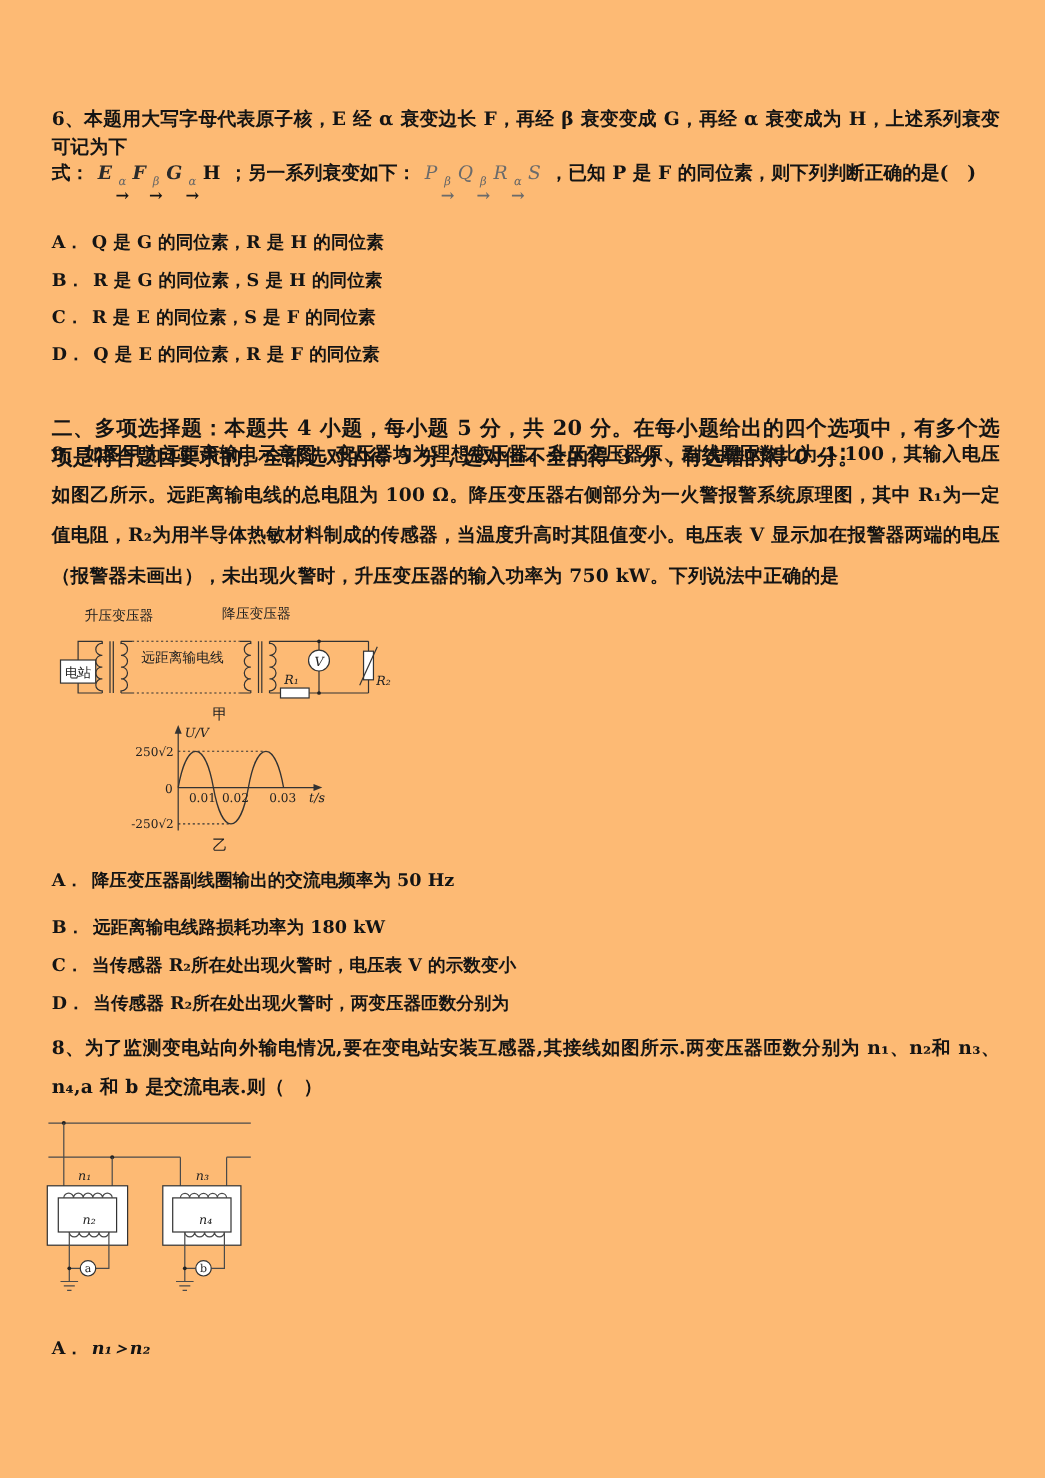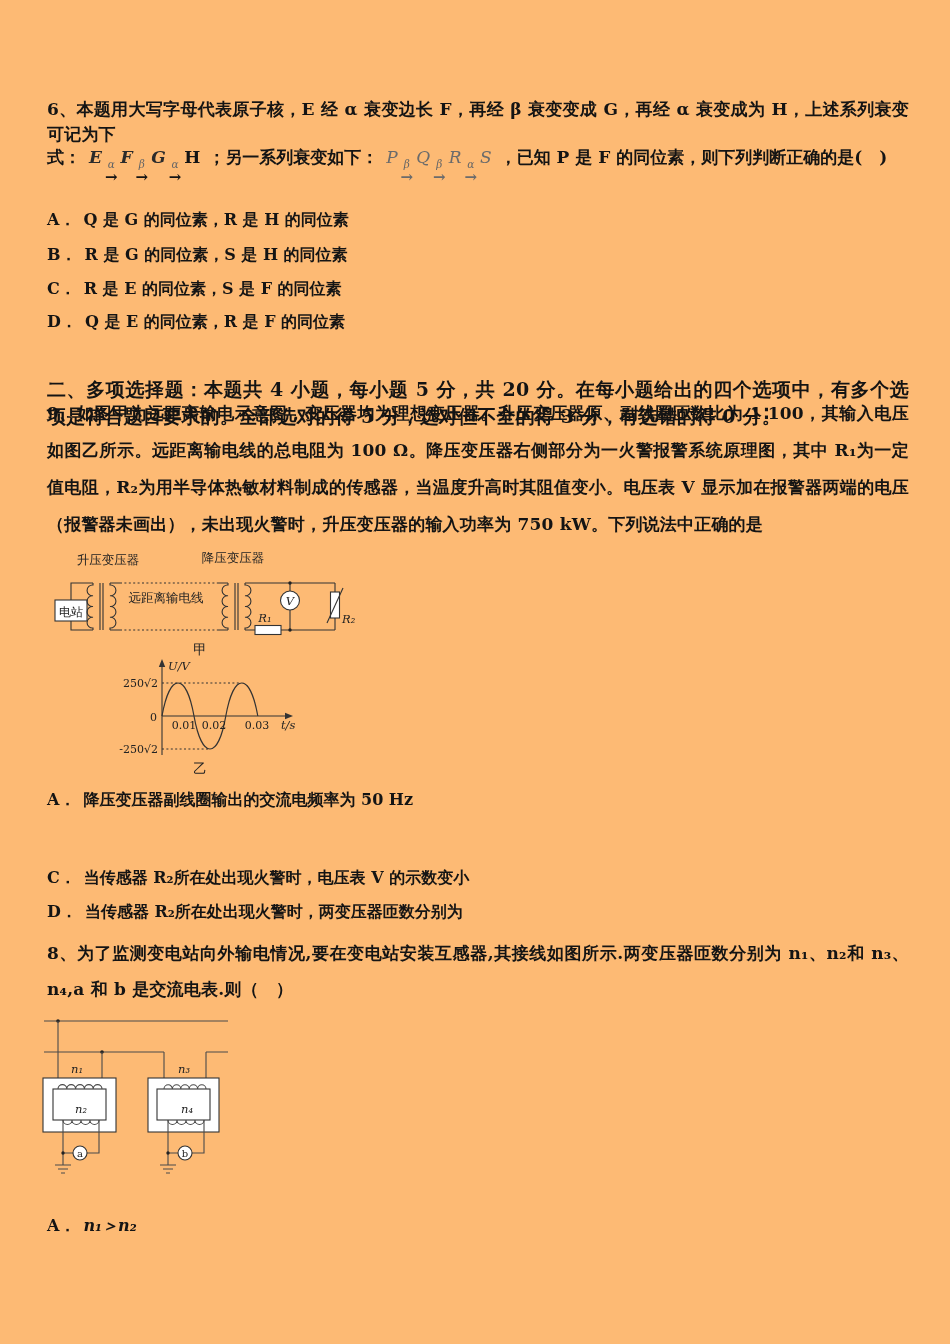--- a/index.html
+++ b/index.html
@@ -132,20 +132,21 @@
       <path class="dotw" d="M62,96 H110"></path>
       <path class="wire" style="stroke-width:1.2" d="M62,63 C69.9,19 86.1,19 94,63 C101.9,107 118.1,107 125.8,63 C133.7,19 149.9,19 157.8,63"></path>
       <text x="84" y="76" text-anchor="middle" class="tick">0.01</text>
       <text x="114" y="76" text-anchor="middle" class="tick">0.02</text>
       <text x="157" y="76" text-anchor="middle" class="tick">0.03</text>
       <text x="100" y="120" text-anchor="middle" class="cap">乙</text>
     </svg>
   </div>
 
   <div class="opt" style="top:774px;margin-top:16px;"><span class="lab">A．</span><span>降压变压器副线圈输出的交流电频率为 50 Hz</span></div>
+  <div class="opt" style="top:833px;"><span class="lab">B．</span><span>远距离输电线路损耗功率为 180 kW</span></div>
   <div class="opt" style="top:868px;"><span class="lab">C．</span><span>当传感器 R₂所在处出现火警时，电压表 V 的示数变小</span></div>
   <div class="opt" style="top:902px;"><span class="lab">D．</span><span>当传感器 R₂所在处出现火警时，两变压器匝数分别为</span></div>
 
   <div class="para q8p">8、为了监测变电站向外输电情况,要在变电站安装互感器,其接线如图所示.两变压器匝数分别为 n₁、n₂和 n₃、n₄,a 和 b 是交流电表.则（　）</div>
 
   <div class="fig" style="left:36px;top:1012px;">
     <svg width="200" height="185" viewBox="0 0 200 185">
 
       <path class="wire2" d="M8,9 H192"></path>
       <path class="wire2" d="M8,40 H128 M170,40 H192"></path>

